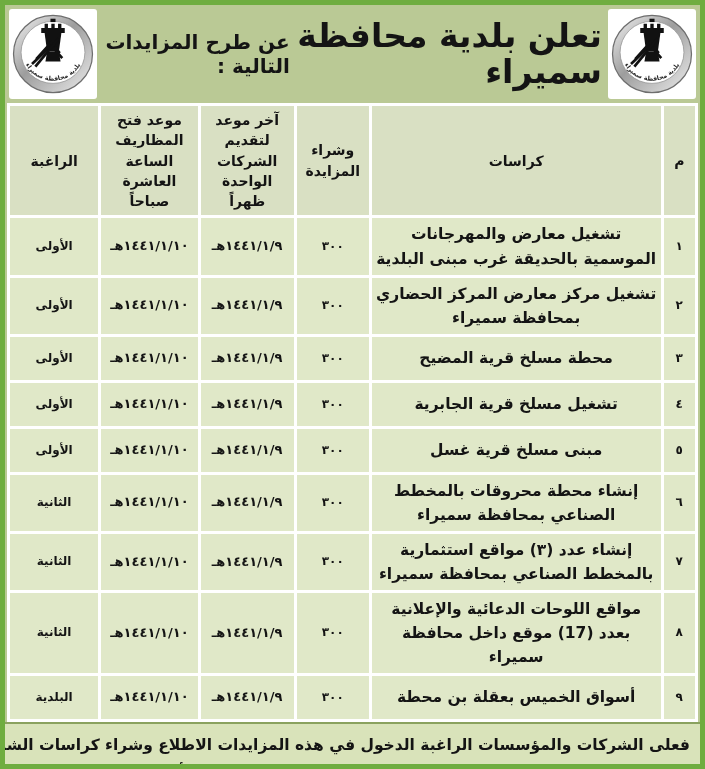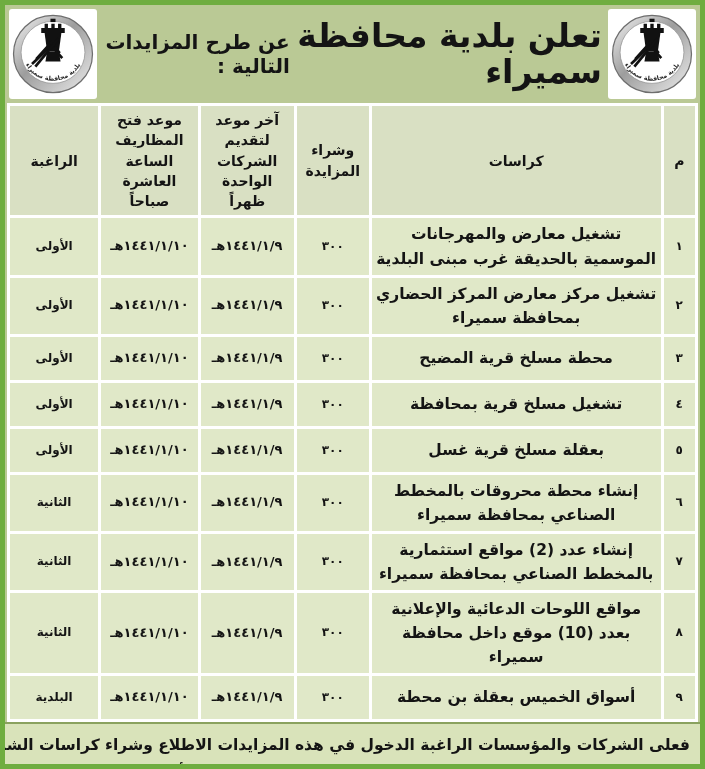--- a/index.html
+++ b/index.html
@@ -213,53 +213,53 @@
         <tr>
           <td class="c-num">٣</td>
           <td class="c-name">محطة مسلخ قرية المضيح</td>
           <td class="c-value">٣٠٠</td>
           <td class="c-deadline">١٤٤١/١/٩هـ</td>
           <td class="c-opening">١٤٤١/١/١٠هـ</td>
           <td class="c-note">الأولى</td>
         </tr>
         <tr>
           <td class="c-num">٤</td>
-          <td class="c-name">تشغيل مسلخ قرية بمحافظة</td>
+          <td class="c-name">تشغيل مسلخ قرية الجابرية</td>
           <td class="c-value">٣٠٠</td>
           <td class="c-deadline">١٤٤١/١/٩هـ</td>
           <td class="c-opening">١٤٤١/١/١٠هـ</td>
           <td class="c-note">الأولى</td>
         </tr>
         <tr>
           <td class="c-num">٥</td>
-          <td class="c-name">بعقلة مسلخ قرية غسل</td>
+          <td class="c-name">مبنى مسلخ قرية غسل</td>
           <td class="c-value">٣٠٠</td>
           <td class="c-deadline">١٤٤١/١/٩هـ</td>
           <td class="c-opening">١٤٤١/١/١٠هـ</td>
           <td class="c-note">الأولى</td>
         </tr>
         <tr>
           <td class="c-num">٦</td>
           <td class="c-name">إنشاء محطة محروقات بالمخطط الصناعي بمحافظة سميراء</td>
           <td class="c-value">٣٠٠</td>
           <td class="c-deadline">١٤٤١/١/٩هـ</td>
           <td class="c-opening">١٤٤١/١/١٠هـ</td>
           <td class="c-note">الثانية</td>
         </tr>
         <tr>
           <td class="c-num">٧</td>
-          <td class="c-name">إنشاء عدد (2) مواقع استثمارية بالمخطط الصناعي بمحافظة سميراء</td>
+          <td class="c-name">إنشاء عدد (٣) مواقع استثمارية بالمخطط الصناعي بمحافظة سميراء</td>
           <td class="c-value">٣٠٠</td>
           <td class="c-deadline">١٤٤١/١/٩هـ</td>
           <td class="c-opening">١٤٤١/١/١٠هـ</td>
           <td class="c-note">الثانية</td>
         </tr>
         <tr>
           <td class="c-num">٨</td>
-          <td class="c-name">مواقع اللوحات الدعائية والإعلانية بعدد (10) موقع داخل محافظة سميراء</td>
+          <td class="c-name">مواقع اللوحات الدعائية والإعلانية بعدد (17) موقع داخل محافظة سميراء</td>
           <td class="c-value">٣٠٠</td>
           <td class="c-deadline">١٤٤١/١/٩هـ</td>
           <td class="c-opening">١٤٤١/١/١٠هـ</td>
           <td class="c-note">الثانية</td>
         </tr>
         <tr>
           <td class="c-num">٩</td>
           <td class="c-name">أسواق الخميس بعقلة بن محطة</td>
           <td class="c-value">٣٠٠</td>
           <td class="c-deadline">١٤٤١/١/٩هـ</td>

